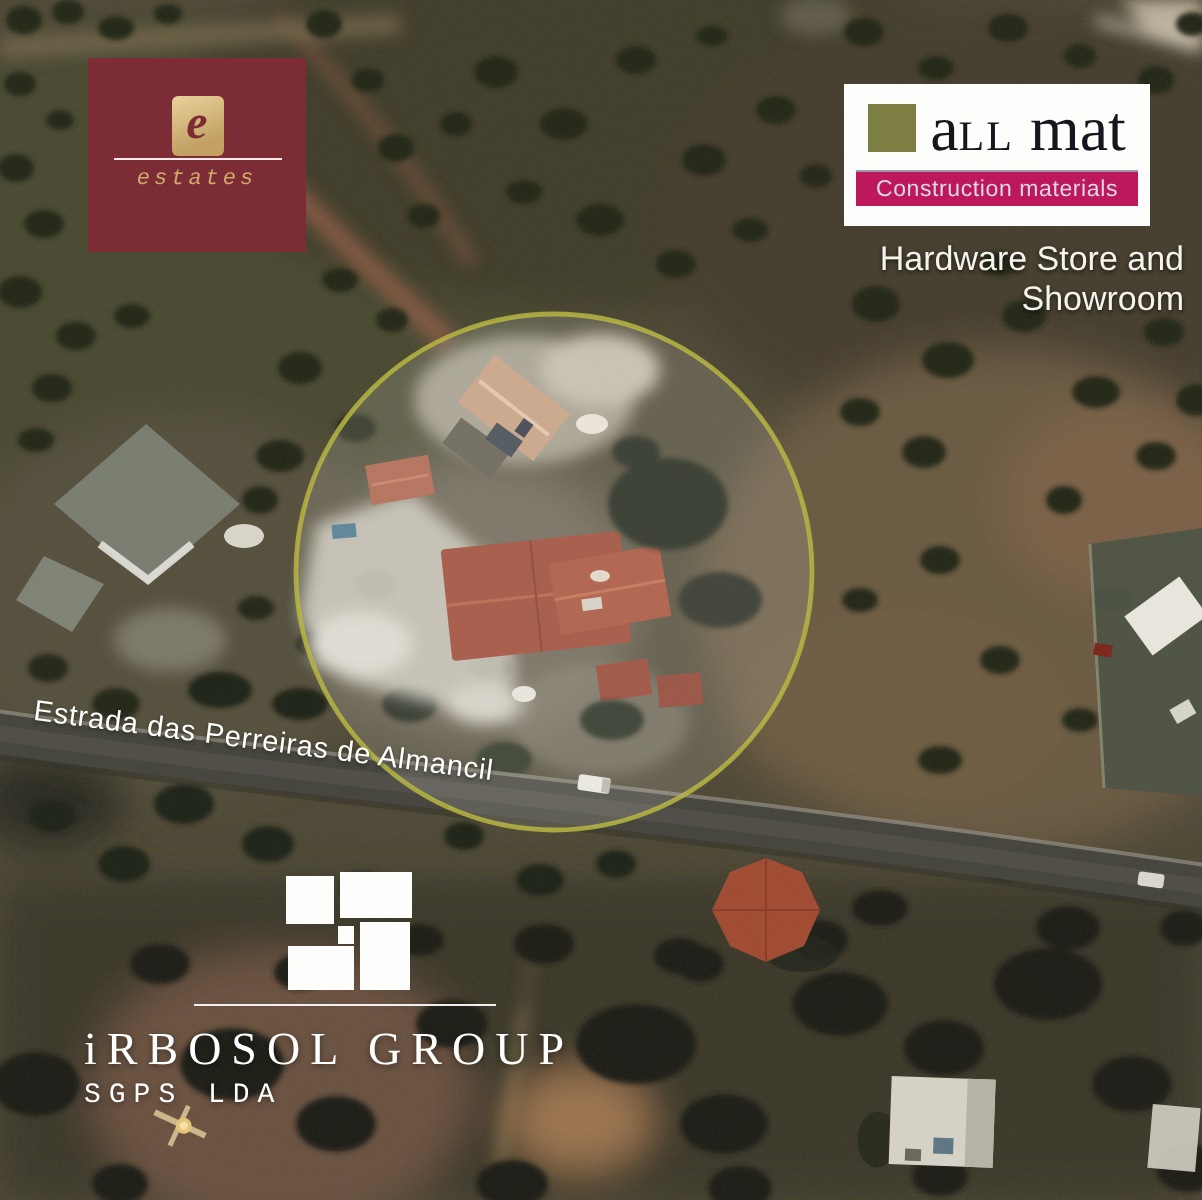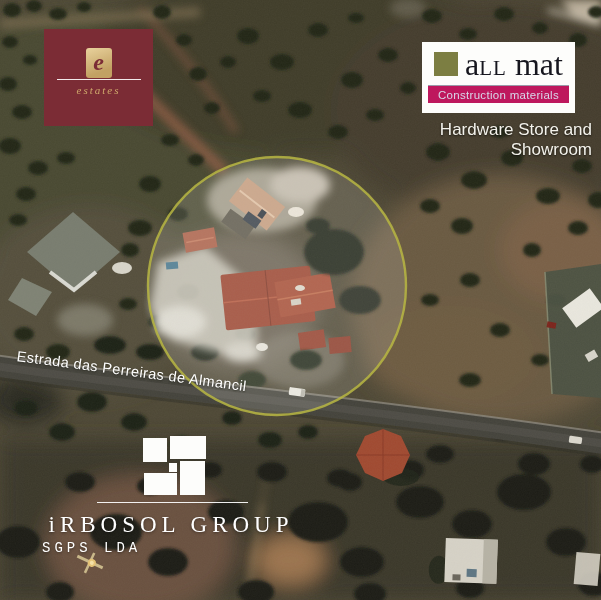--- a/index.html
+++ b/index.html
@@ -29,21 +29,21 @@
     display:flex;align-items:center;justify-content:center;
     font-family:"Liberation Serif",serif;font-style:italic;font-weight:bold;
     font-size:24px;color:#7b2c35;line-height:1;padding-bottom:2px;box-sizing:border-box;
   }
   .logo-exclusive .word{
     font-family:"Liberation Serif",serif;font-size:22px;color:#ffffff;
     line-height:1.05;letter-spacing:.5px;margin-top:0;
   }
   .logo-exclusive .divider{width:84px;height:1px;background:rgba(255,255,255,.9);margin-top:1px;}
   .logo-exclusive .sub{
-    margin-top:4px;font-family:Liberation Serif, serif;font-style:italic;
+    margin-top:4px;font-family:Liberation Mono, monospace;font-style:italic;
     font-size:11px;letter-spacing:2px;color:#cfa96c;
   }
 
   
   .logo-allmat{
     position:absolute;left:422px;top:42px;width:153px;height:71px;
     background:#fdfdfb;display:flex;flex-direction:column;align-items:center;
   }
   .logo-allmat .row{display:flex;align-items:center;margin-top:5px;height:34px;}
   .logo-allmat .square{width:24px;height:24px;background:#7c7e42;margin-right:7px;}
@@ -69,21 +69,21 @@
   .logo-irbosol .squares{position:relative;height:62px;width:64px;margin-left:101px;}
   .logo-irbosol .squares div{position:absolute;background:#fdfdfb;}
   .sq1{left:0px;top:3px;width:24px;height:24px;}
   .sq2{left:27px;top:1px;width:36px;height:23px;}
   .sq3{left:26px;top:28px;width:8px;height:9px;}
   .sq4{left:1px;top:38px;width:33px;height:22px;}
   .sq5{left:37px;top:26px;width:25px;height:34px;}
   .irb-line{margin:5px 0 0 55px;width:151px;height:1px;background:rgba(255,255,255,.92);}
   .irb-title{
     margin-top:9px;font-family:"Liberation Serif",serif;font-size:23px;
-    letter-spacing:5px;white-space:nowrap;text-shadow:0 1px 3px rgba(0,0,0,.45);text-align:center;
+    letter-spacing:5px;white-space:nowrap;text-shadow:0 1px 3px rgba(0,0,0,.45);
   }
   .irb-sub{
     margin-top:2px;text-align:left;font-family:Liberation Mono, monospace;
     font-size:14px;letter-spacing:4px;text-shadow:0 1px 3px rgba(0,0,0,.45);
   }
 </style>
 </head>
 <body>
 
 <div class="stage">

